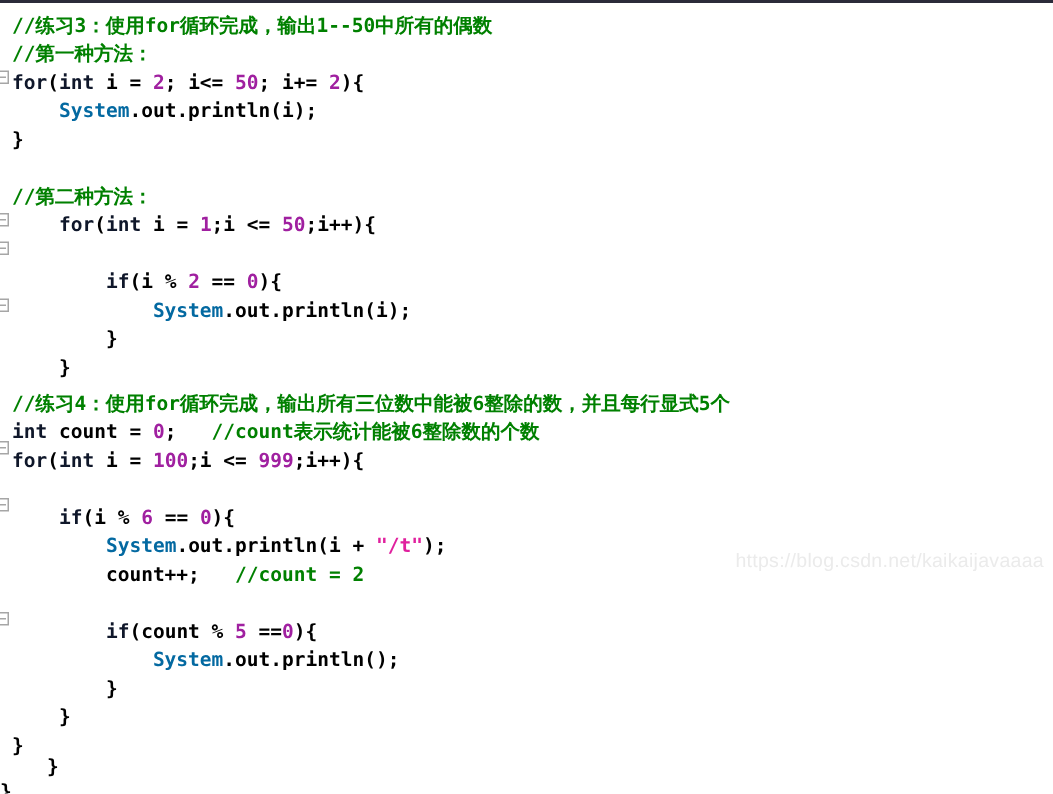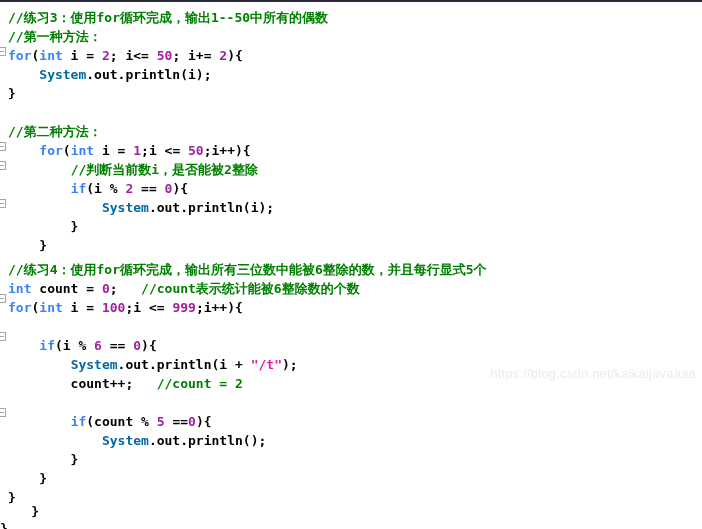--- a/index.html
+++ b/index.html
@@ -85,21 +85,21 @@
     line-height: 19px;
     white-space: pre;
     font-size: 13px;
     font-weight: bold;
     font-family: "DejaVu Sans Mono", "Liberation Mono", monospace;
     color: #000000;
   }
 
   
   .cmt  { color: #008000; }
-  .kw   { color: #3b82f6; }
+  .kw   { color: #0f172a; }
   .num  { color: #a020a0; }
   .cls  { color: #0369a1; }
   .str  { color: #e0209e; }
   .pln  { color: #000000; }
 
   
   #watermark {
     position: absolute;
     right: 6px;
     bottom: 6px;
@@ -130,21 +130,21 @@
     </div>
 
   <div id="code">
       <div class="line" style="top: 4px; padding-left: 8px;"><span class="cmt">//练习3：使用for循环完成，输出1--50中所有的偶数</span></div>
       <div class="line" style="top: 23px; padding-left: 8px;"><span class="cmt">//第一种方法：</span></div>
       <div class="line" style="top: 42px; padding-left: 8px;"><span class="kw">for</span><span class="pln">(</span><span class="kw">int</span><span class="pln"> i = </span><span class="num">2</span><span class="pln">; i&lt;= </span><span class="num">50</span><span class="pln">; i+= </span><span class="num">2</span><span class="pln">){</span></div>
       <div class="line" style="top: 61px; padding-left: 8px;"><span class="pln">    </span><span class="cls">System</span><span class="pln">.out.println(i);</span></div>
       <div class="line" style="top: 80px; padding-left: 8px;"><span class="pln">}</span></div>
       <div class="line" style="top: 118px; padding-left: 8px;"><span class="cmt">//第二种方法：</span></div>
       <div class="line" style="top: 137px; padding-left: 8px;"><span class="pln">    </span><span class="kw">for</span><span class="pln">(</span><span class="kw">int</span><span class="pln"> i = </span><span class="num">1</span><span class="pln">;i &lt;= </span><span class="num">50</span><span class="pln">;i++){</span></div>
-      <div class="line" style="top: 156px; padding-left: 8px;"><span class="pln">        </span><span class="cmt">//判断当前数i，是否能被2整除</span></div>
+      <div class="line" style="top: 156px; padding-left: 8px;"><span class="pln">        </span></div>
       <div class="line" style="top: 175px; padding-left: 8px;"><span class="pln">        </span><span class="kw">if</span><span class="pln">(i % </span><span class="num">2</span><span class="pln"> == </span><span class="num">0</span><span class="pln">){</span></div>
       <div class="line" style="top: 194px; padding-left: 8px;"><span class="pln">            </span><span class="cls">System</span><span class="pln">.out.println(i);</span></div>
       <div class="line" style="top: 213px; padding-left: 8px;"><span class="pln">        }</span></div>
       <div class="line" style="top: 232px; padding-left: 8px;"><span class="pln">    }</span></div>
       <div class="line" style="top: 256px; padding-left: 8px;"><span class="cmt">//练习4：使用for循环完成，输出所有三位数中能被6整除的数，并且每行显式5个</span></div>
       <div class="line" style="top: 275px; padding-left: 8px;"><span class="kw">int</span><span class="pln"> count = </span><span class="num">0</span><span class="pln">;   </span><span class="cmt">//count表示统计能被6整除数的个数</span></div>
       <div class="line" style="top: 294px; padding-left: 8px;"><span class="kw">for</span><span class="pln">(</span><span class="kw">int</span><span class="pln"> i = </span><span class="num">100</span><span class="pln">;i &lt;= </span><span class="num">999</span><span class="pln">;i++){</span></div>
       <div class="line" style="top: 313px; padding-left: 8px;"><span class="pln">    </span></div>
       <div class="line" style="top: 332px; padding-left: 8px;"><span class="pln">    </span><span class="kw">if</span><span class="pln">(i % </span><span class="num">6</span><span class="pln"> == </span><span class="num">0</span><span class="pln">){</span></div>
       <div class="line" style="top: 351px; padding-left: 8px;"><span class="pln">        </span><span class="cls">System</span><span class="pln">.out.println(i + </span><span class="str">"/t"</span><span class="pln">);</span></div>

